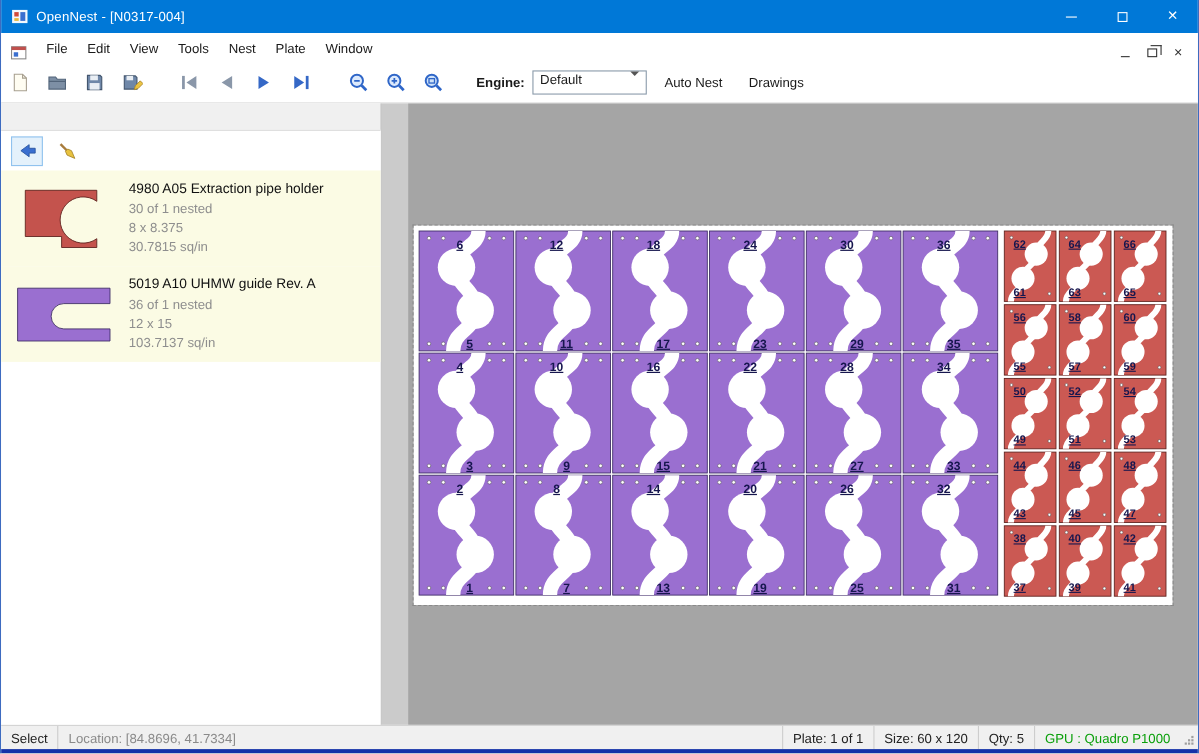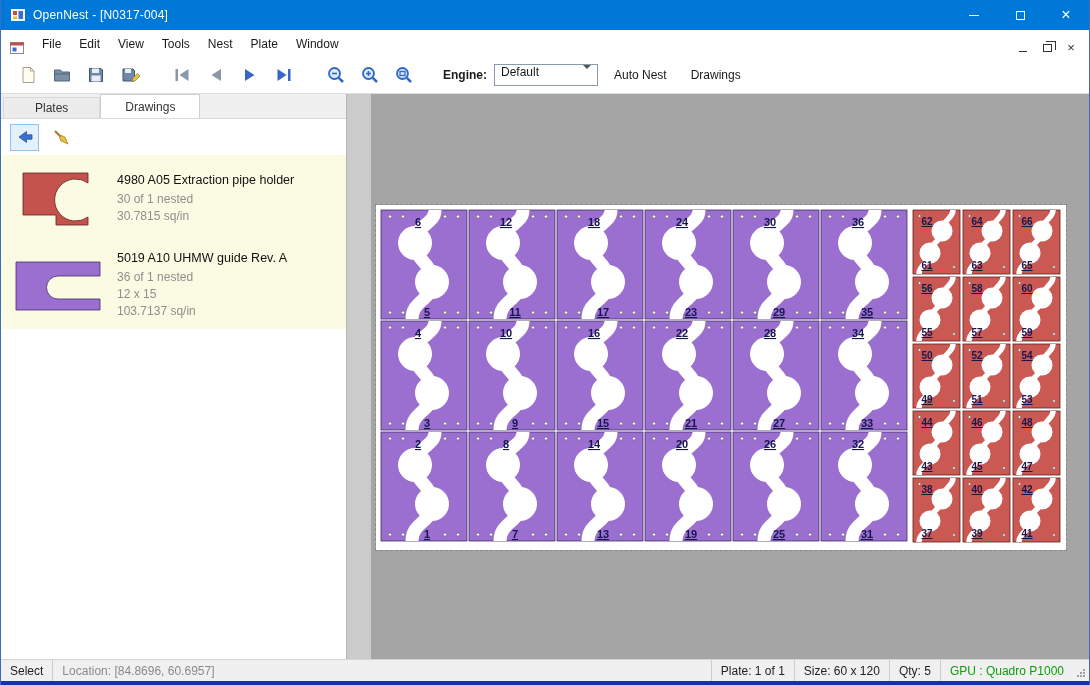--- a/index.html
+++ b/index.html
@@ -23,21 +23,21 @@
   .mdi-doc-icon{margin:0 8px 0 9px;display:flex}
   .menu-item{padding:5px 9px;cursor:default}
   .mdi-btns{margin-left:auto;display:flex;align-items:center;margin-right:8px;gap:4px}
   .mdi-btn{width:20px;height:18px;display:flex;align-items:center;justify-content:center;color:#333}
   .glyph-mdi-min{width:8px;border-top:1px solid #333;align-self:flex-end;margin-bottom:4px}
   .restore{position:relative;width:9px;height:8px;border:1px solid #333;background:#fff;margin-top:2px}
   .restore:before{content:"";position:absolute;top:-4px;left:2px;width:9px;height:8px;border:1px solid #333;border-bottom:none;border-left:none}
   .glyph-mdi-x{font-size:13px;line-height:1}
 
   
-  .toolbar{position:absolute;top:56px;left:0;right:0;height:38px;background:#fff;border-bottom:1px solid #dedede;display:flex;align-items:center;padding-left:10px}
+  .toolbar{position:absolute;top:56px;left:0;right:0;height:38px;background:#fff;border-bottom:1px solid #dedede;display:flex;align-items:center;}
   .tb-btn{width:30px;height:30px;display:flex;align-items:center;justify-content:center;margin:0 2px;cursor:default}
   .tb-gap{width:18px}
   .tb-label{font-weight:bold;margin:0 7px 0 22px}
   .combo{width:104px;height:22px;border:1px solid #8a9aaa;background:#fff;display:flex;align-items:flex-start;padding:0 6px;cursor:default}
   .combo-caret{margin-left:auto;width:0;height:0;border-left:4px solid transparent;border-right:4px solid transparent;border-top:4px solid #555}
   .tb-text-btn{padding:6px 8px;margin-left:8px;cursor:default}
 
   
   .sidebar{position:absolute;top:94px;left:0;width:346px;height:565px;background:#f0f0f0;border-right:1px solid #b5b5b5}
   .tabstrip{height:24px;display:flex;align-items:flex-end;padding-left:2px}
@@ -203,24 +203,20 @@
     <span class="tb-label">Engine:</span>
     <div class="combo">
       <span>Default</span>
       <span class="combo-caret"></span>
     </div>
     <div class="tb-text-btn">Auto Nest</div>
     <div class="tb-text-btn">Drawings</div>
   </div>
 
   <div class="sidebar">
-    <div class="tabstrip">
-      <div class="tab">Plates</div>
-      <div class="tab active">Drawings</div>
-    </div>
     <div class="side-content">
       <div class="side-toolbar">
         <div class="side-btn selected">
           <svg width="18" height="18">
               <path d="M10.5,3.5 L3,9 L10.5,14.5 L10.5,11.2 L16,11.2 L16,6.8 L10.5,6.8 Z" fill="#3a6fd0" stroke="#28549e" stroke-width="0.8"></path>
             </svg>
         </div>
         <div class="side-btn">
           <svg width="18" height="18">
               <path d="M3,3 L9.5,9.5" stroke="#a87c3c" stroke-width="2.2"></path>
@@ -231,20 +227,21 @@
       <div class="part-list">
         <div class="part-item">
           <div class="thumb">
             <svg width="80" height="62" viewBox="0 0 80 62">
                 <path d="M5,5 H70 V15 A21,21 0 1 0 70,49 V57 H38 V47 H5 Z" stroke="#5e221e" stroke-width="0.8" fill="#c4534d"></path>
               </svg>
           </div>
           <div class="part-info">
             <div class="part-name">4980 A05 Extraction pipe holder</div>
             <div class="part-sub">30 of 1 nested</div>
+            <div class="part-sub">8 x 8.375</div>
             <div class="part-sub">30.7815 sq/in</div>
           </div>
         </div>
         <div class="part-item">
           <div class="thumb">
             <svg width="92" height="58" viewBox="0 0 92 58">
                 <path d="M4,5 H88 V19 H46 A11.5,11.5 0 0 0 46,42 H88 V53 H4 Z" stroke="#3f2d66" stroke-width="0.8" fill="#9a6fd0"></path>
               </svg>
           </div>
           <div class="part-info">
@@ -700,21 +697,21 @@
             <text class="rn" x="15" y="16">42</text>
             <text class="rn" x="15" y="60">41</text>
           </g>
         </svg>
     </div>
   </div>
 
   <div class="statusbar">
     <div class="sb-cell">Select</div>
     <div class="sb-sep"></div>
-    <div class="sb-cell sb-loc">Location: [84.8696, 60.6957]</div>
+    <div class="sb-cell sb-loc">Location: [84.8696, 41.7334]</div>
     <div class="sb-spacer"></div>
     <div class="sb-sep"></div>
     <div class="sb-cell">Plate: 1 of 1</div>
     <div class="sb-sep"></div>
     <div class="sb-cell">Size: 60 x 120</div>
     <div class="sb-sep"></div>
     <div class="sb-cell">Qty: 5</div>
     <div class="sb-sep"></div>
     <div class="sb-cell sb-gpu">GPU : Quadro P1000</div>
     <div class="sb-grip">

